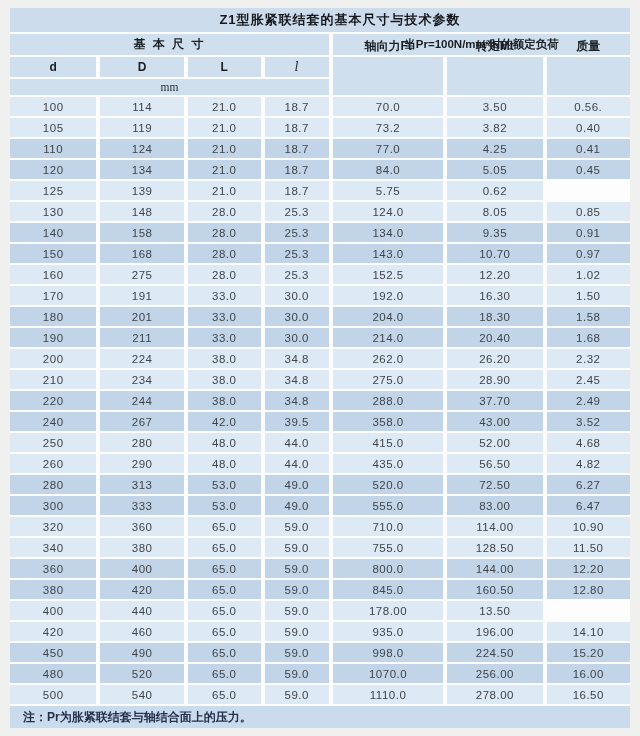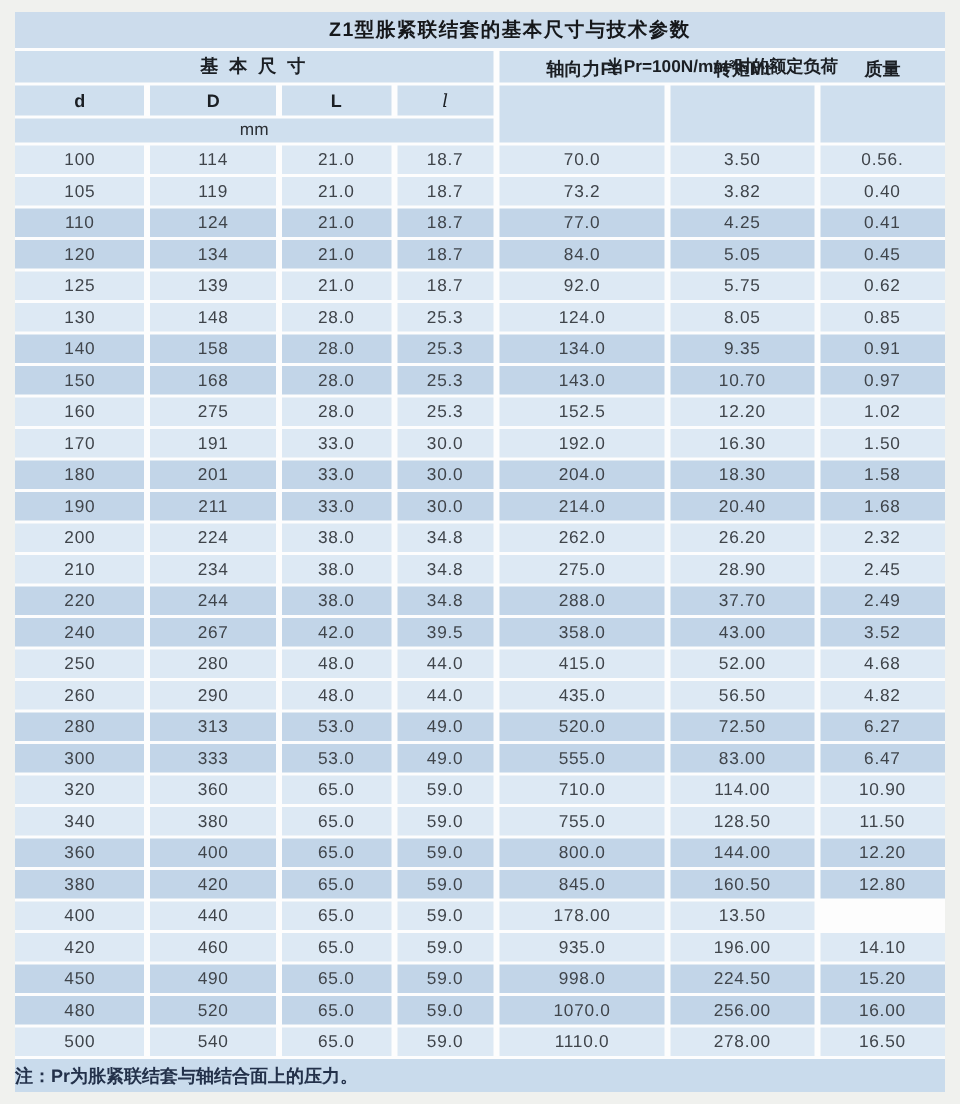--- a/index.html
+++ b/index.html
@@ -37,37 +37,38 @@
     align-items:center; justify-content:center;
     font-size:12px; font-weight:bold; color:#1b1f24;
   }
   .hcell .unit { font-size:11px;margin-top:46px; }
   .group-basic { grid-column:1 / span 4; grid-row:1; letter-spacing:2px; }
   .group-load  { grid-column:5 / span 3; grid-row:1; font-size:11.5px; }
   .h-d { grid-column:1; grid-row:2; }
   .h-D { grid-column:2; grid-row:2; }
   .h-L { grid-column:3; grid-row:2; }
   .h-l { grid-column:4; grid-row:2; font-family:"DejaVu Serif",serif; font-style:italic; font-weight:normal; }
-  .h-mm { grid-column:1 / span 4; grid-row:3; font-weight:normal; font-size:11.5px; color:#2a2e33; }
+  .h-mm { grid-column:1 / span 4; grid-row:3; font-weight:normal; font-size:11.5px; color:#2a2e33;font-family:Liberation Serif, serif; }
   .h-ft { grid-column:5; grid-row:2 / span 2; line-height:1.25; }
   .h-mt { grid-column:6; grid-row:2 / span 2; line-height:1.25; }
   .h-kg { grid-column:7; grid-row:2 / span 2; line-height:1.25; }
 
   .tbody .trow { margin-bottom:2px;text-align:center; }
   .cell {
     height:19px;
     display:flex; align-items:center; justify-content:center;
     font-size:11.5px; color:#3f444a; letter-spacing:0.5px;
   }
   .light .cell { background:#dde9f4; }
   .dark  .cell { background:#c2d5e8; }
 
   .note-bar {
     height:22px; background:#c9dbec;
     display:flex; align-items:center;
+    padding-left:13px;
     font-size:12px; font-weight:bold; color:#23314a;
   }
 </style>
 </head>
 <body>
 
 <div class="sheet">
 
   <div class="title-bar">Z1型胀紧联结套的基本尺寸与技术参数</div>
 
@@ -131,21 +132,20 @@
         <div class="cell">18.7</div>
         <div class="cell">84.0</div>
         <div class="cell">5.05</div>
         <div class="cell">0.45</div>
       </div>
       <div class="cols trow light">
         <div class="cell">125</div>
         <div class="cell">139</div>
         <div class="cell">21.0</div>
         <div class="cell">18.7</div>
-        <div class="cell">92.0</div>
         <div class="cell">5.75</div>
         <div class="cell">0.62</div>
       </div>
       <div class="cols trow light">
         <div class="cell">130</div>
         <div class="cell">148</div>
         <div class="cell">28.0</div>
         <div class="cell">25.3</div>
         <div class="cell">124.0</div>
         <div class="cell">8.05</div>

